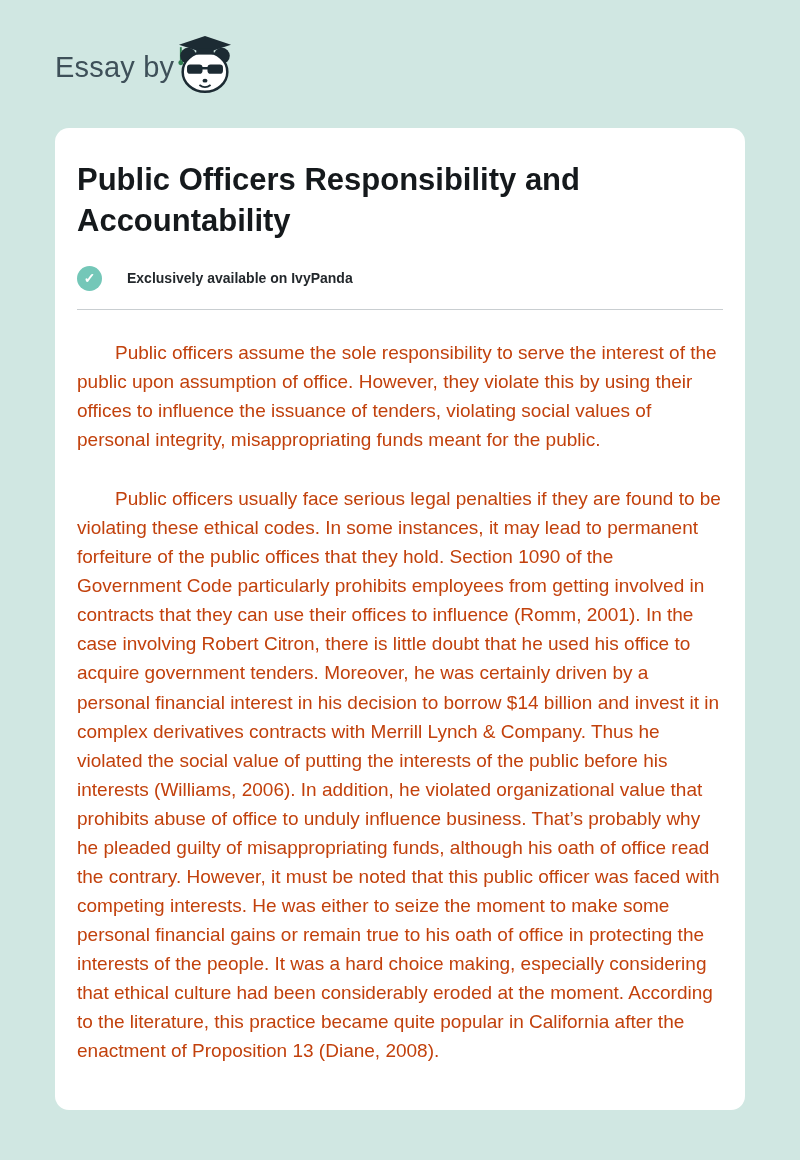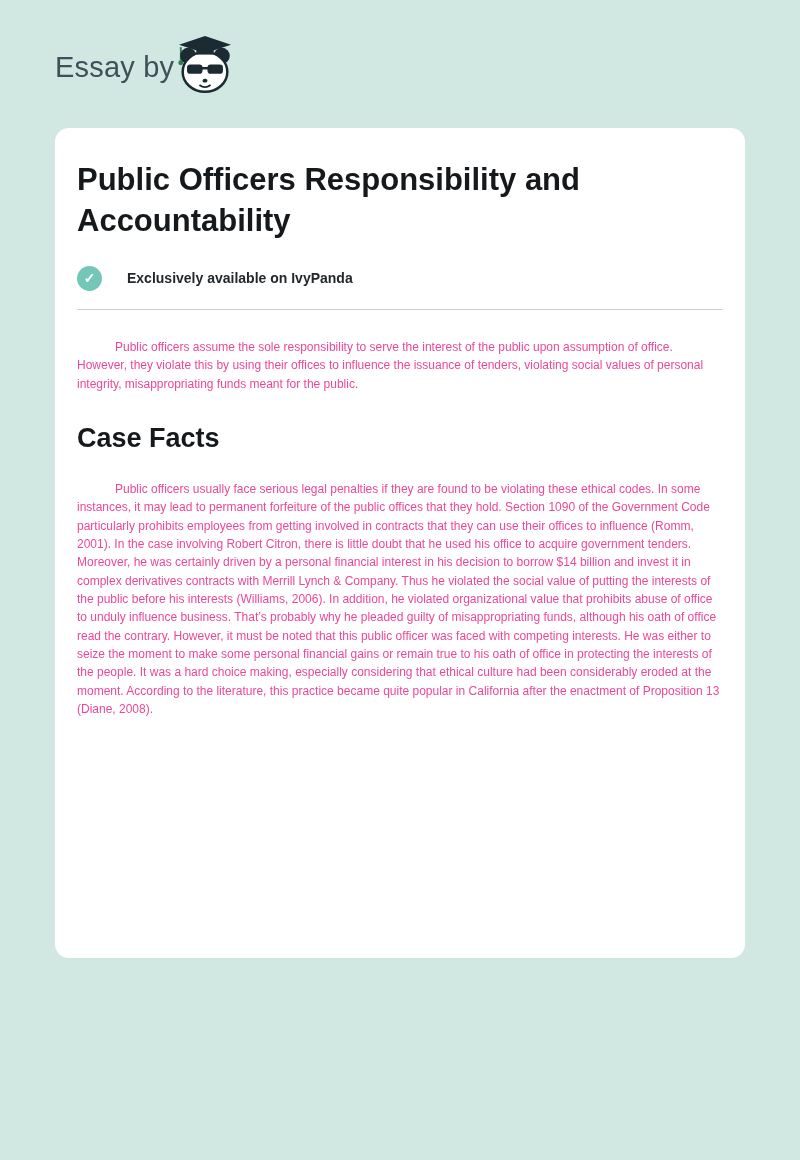--- a/index.html
+++ b/index.html
@@ -46,21 +46,21 @@
     position: relative;
     top: -4px;
   }
 
   
   .card {
     background: #ffffff;
     border-radius: 14px;
     margin: 30px 55px 0 55px;
     padding: 32px 22px 40px 22px;
-    height: 830px;
+    height: 982px;
   }
   .title {
     font-size: 31px;
     font-weight: 700;
     color: #15191c;
     line-height: 1.32;
     max-width: 570px;
   }
   .badge-row {
     display: flex;
@@ -92,23 +92,23 @@
     border-top: 1px solid #c9ced1;
     margin: 18px 0 28px 0;
   }
   h2.section {
     font-size: 27px;
     font-weight: 700;
     color: #15191c;
     margin: 0 0 26px 0;
   }
   p.body {
-    font-size: 12px;
+    font-size: 19px;
     line-height: 1.53;
-    color: #ec4899;
+    color: #c2410c;
     text-indent: 38px;
     margin-bottom: 30px;
   }
 </style>
 </head>
 <body>
 
 <div class="header">
   <span class="essay-by">Essay by</span>
   <div class="logo">
@@ -140,15 +140,14 @@
 
   <div class="badge-row">
     <span class="check">✓</span>
     <span class="badge-label">Exclusively available on IvyPanda</span>
   </div>
 
   <hr class="divider">
 
   <p class="body">Public officers assume the sole responsibility to serve the interest of the public upon assumption of office. However, they violate this by using their offices to influence the issuance of tenders, violating social values of personal integrity, misappropriating funds meant for the public.</p>
 
-  <h2 class="section">Case Facts</h2>
   <p class="body">Public officers usually face serious legal penalties if they are found to be violating these ethical codes. In some instances, it may lead to permanent forfeiture of the public offices that they hold. Section 1090 of the Government Code particularly prohibits employees from getting involved in contracts that they can use their offices to influence (Romm, 2001). In the case involving Robert Citron, there is little doubt that he used his office to acquire government tenders. Moreover, he was certainly driven by a personal financial interest in his decision to borrow $14 billion and invest it in complex derivatives contracts with Merrill Lynch &amp; Company. Thus he violated the social value of putting the interests of the public before his interests (Williams, 2006). In addition, he violated organizational value that prohibits abuse of office to unduly influence business. That’s probably why he pleaded guilty of misappropriating funds, although his oath of office read the contrary. However, it must be noted that this public officer was faced with competing interests. He was either to seize the moment to make some personal financial gains or remain true to his oath of office in protecting the interests of the people. It was a hard choice making, especially considering that ethical culture had been considerably eroded at the moment. According to the literature, this practice became quite popular in California after the enactment of Proposition 13 (Diane, 2008).</p>
 </div>
 
 </body></html>

